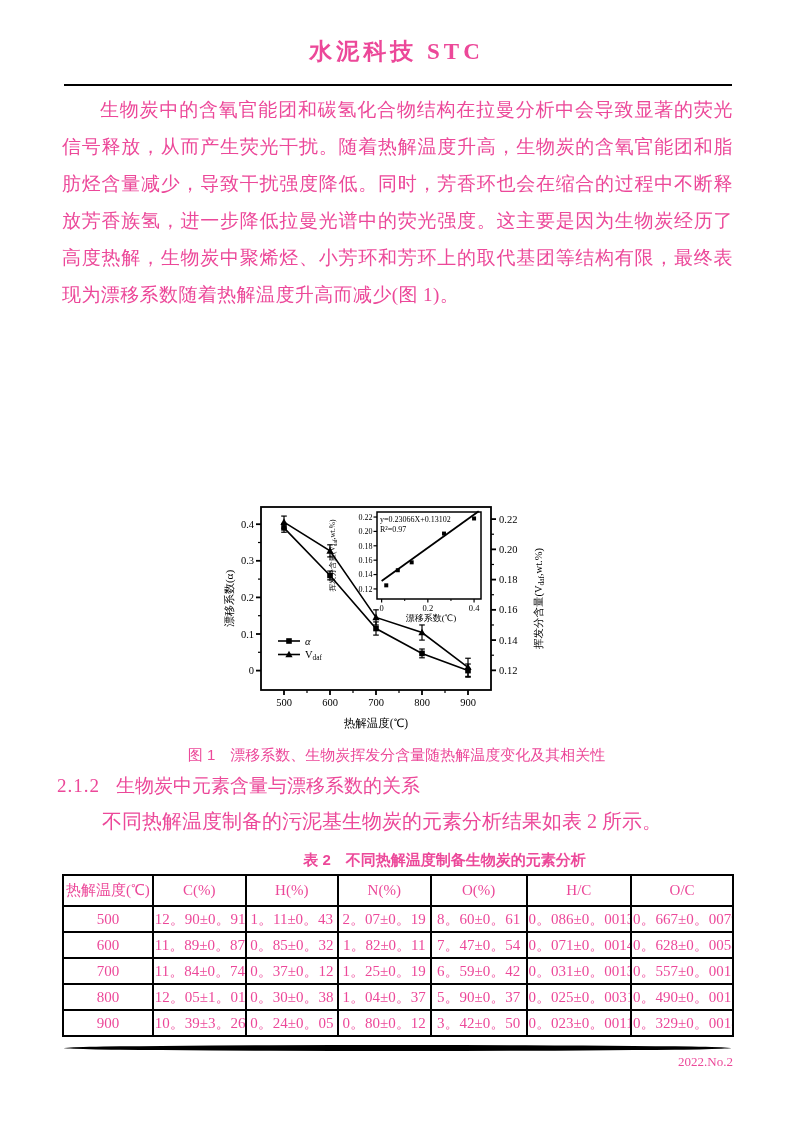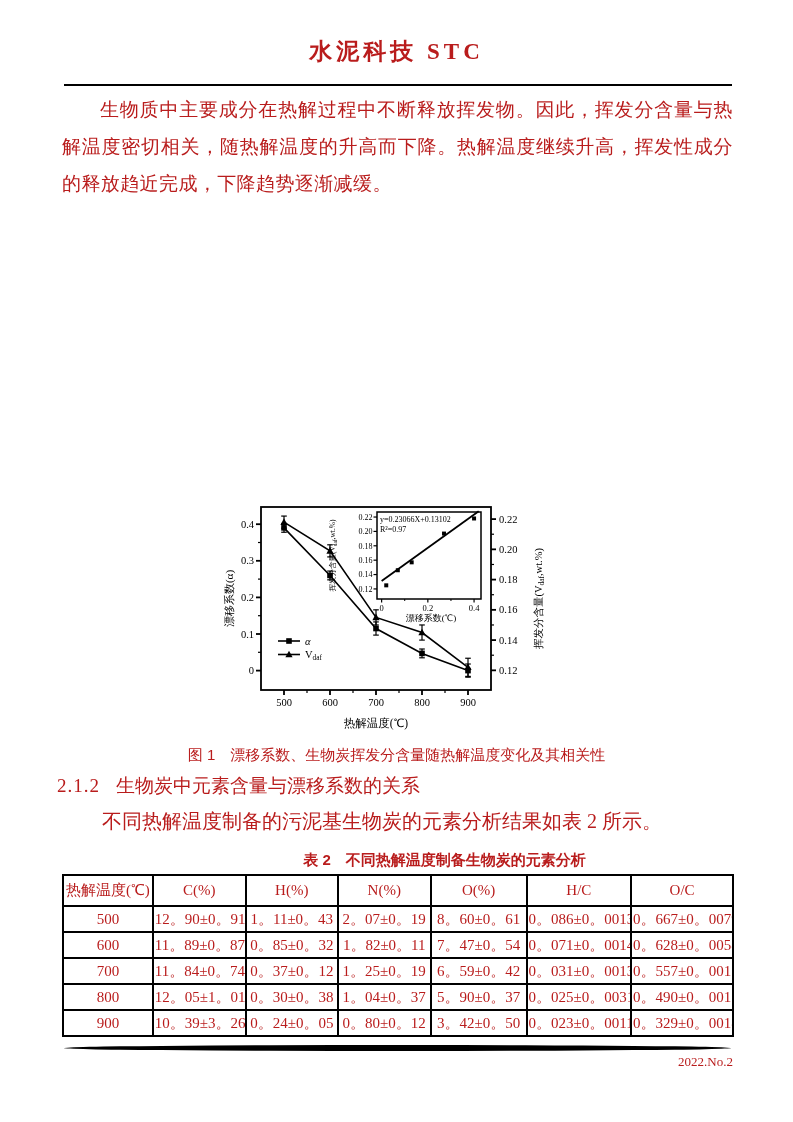--- a/index.html
+++ b/index.html
@@ -1,18 +1,18 @@
 <!DOCTYPE html>
 <html><head>
 <meta charset="utf-8">
 <style>
   html,body{margin:0;padding:0;background:#888;}
   .page{
     position:relative;width:793px;height:1122px;margin:0 auto;background:#ffffff;
-    font-family:"Liberation Serif",serif;color:#b91c1c;overflow:hidden;
+    font-family:"Liberation Serif",serif;color:#ec4899;overflow:hidden;
   }
   .masthead{
     position:absolute;top:36px;left:0;width:100%;text-align:center;
     font-size:23px;font-weight:bold;letter-spacing:4px;
   }
   .header-rule{position:absolute;top:84px;left:64px;width:668px;height:2px;background:#000;}
   .body-block{position:absolute;top:91px;left:62px;width:671px;}
   .body-block p{
     margin:0;text-indent:2em;font-size:19px;line-height:37px;
     text-align:justify;letter-spacing:0.4px;
@@ -50,21 +50,21 @@
 </style>
 </head>
 <body>
 
 <div class="page">
 
   <div class="masthead">水泥科技 STC</div>
   <div class="header-rule"></div>
 
   <div class="body-block">
-    <p>生物质中主要成分在热解过程中不断释放挥发物。因此，挥发分含量与热解温度密切相关，随热解温度的升高而下降。热解温度继续升高，挥发性成分的释放趋近完成，下降趋势逐渐减缓。</p>
+    <p>生物炭中的含氧官能团和碳氢化合物结构在拉曼分析中会导致显著的荧光信号释放，从而产生荧光干扰。随着热解温度升高，生物炭的含氧官能团和脂肪烃含量减少，导致干扰强度降低。同时，芳香环也会在缩合的过程中不断释放芳香族氢，进一步降低拉曼光谱中的荧光强度。这主要是因为生物炭经历了高度热解，生物炭中聚烯烃、小芳环和芳环上的取代基团等结构有限，最终表现为漂移系数随着热解温度升高而减少(图 1)。</p>
   </div>
 
   <div class="figure-wrap">
     <svg id="fig1-svg" width="340" height="252" viewBox="0 0 340 252">
         <g>
           <rect x="39" y="13" width="230" height="183" fill="none" stroke="#000" stroke-width="1.8"></rect>
           <line x1="62" y1="196" x2="62" y2="201" stroke="#000" stroke-width="1.8"></line>
           <text x="62" y="212" font-size="10.5" text-anchor="middle" fill="#000">500</text>
           <line x1="85" y1="196" x2="85" y2="199" stroke="#000" stroke-width="1.2"></line>
           <line x1="108" y1="196" x2="108" y2="201" stroke="#000" stroke-width="1.8"></line>

